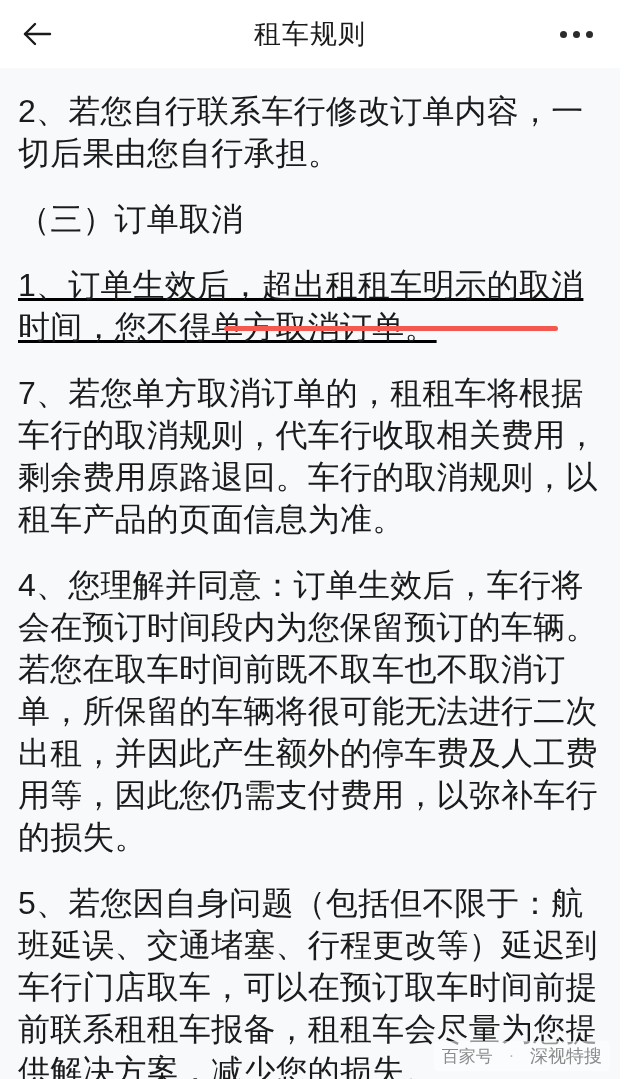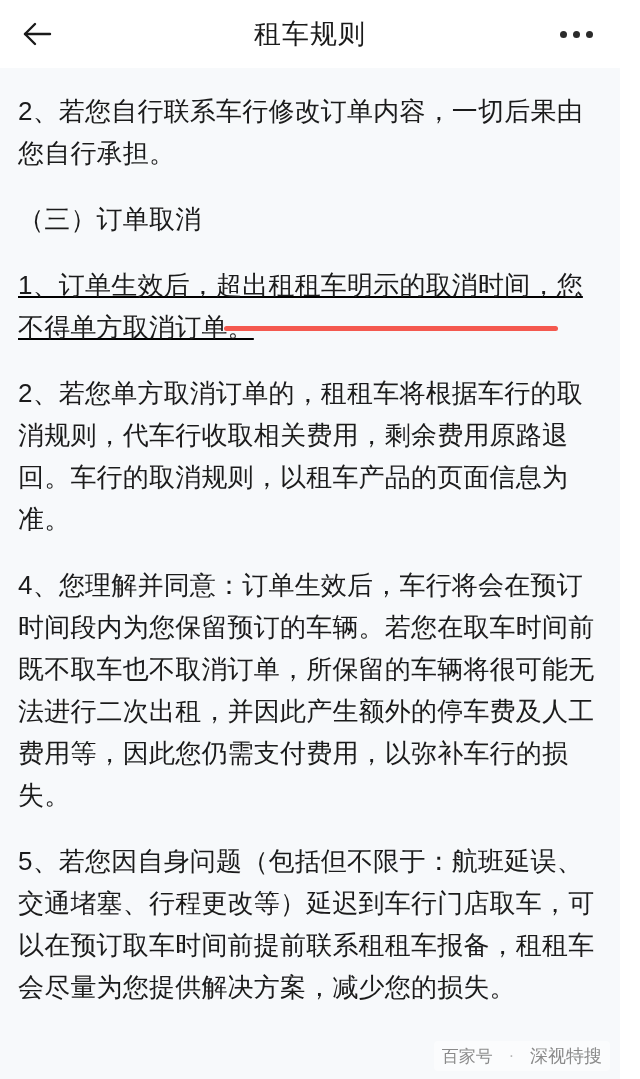--- a/index.html
+++ b/index.html
@@ -78,21 +78,21 @@
   
   .content {
     flex: 1 1 auto;
     background: #f7f9fb;
     padding: 22px 18px 0 18px;
     box-sizing: border-box;
     overflow: hidden;
     position: relative;
   }
   .para {
-    font-size: 26px;
+    font-size: 32px;
     line-height: 42px;
     color: #1b1b1b;
     margin: 0 0 24px 0;
     letter-spacing: 0.2px;
     word-break: break-all;
   }
   .para.heading {
   }
   .para .b {
     font-weight: normal;
@@ -164,21 +164,21 @@
 
     <p class="para">2、若您自行联系车行修改订单内容，一切后果由您自行承担。</p>
 
     <p class="para heading">（三）订单取消</p>
 
     <div class="underline-wrap">
       <p class="para">1、订单生效后，超出租租车明示的取消时间，您不得单方取消订单。</p>
       <div class="red-underline"></div>
     </div>
 
-    <p class="para">2、若您单方取消订单的，租租车将根据车行的取消规则，代车行收取相关费用，剩余费用原路退回。车行的取消规则，以租车产品的页面信息为准。</p>
+    <p class="para">7、若您单方取消订单的，租租车将根据车行的取消规则，代车行收取相关费用，剩余费用原路退回。车行的取消规则，以租车产品的页面信息为准。</p>
 
 
     <p class="para"><span>4、</span><span class="b">您理解并同意：订单生效后，车行将会在预订时间段内为您保留预订的车辆。若您在取车时间前既不取车也不取消订单，所保留的车辆将很可能无法进行二次出租，并因此产生额外的停车费及人工费用等，因此您仍需支付费用，以弥补车行的损失。</span></p>
 
     <p class="para">5、若您因自身问题（包括但不限于：航班延误、交通堵塞、行程更改等）延迟到车行门店取车，可以在预订取车时间前提前联系租租车报备，租租车会尽量为您提供解决方案，减少您的损失。</p>
 
     <div class="watermark">
       <span class="wm-logo">百家号</span>
       <span class="wm-sep">·</span>
       <span class="wm-text">深视特搜</span>

